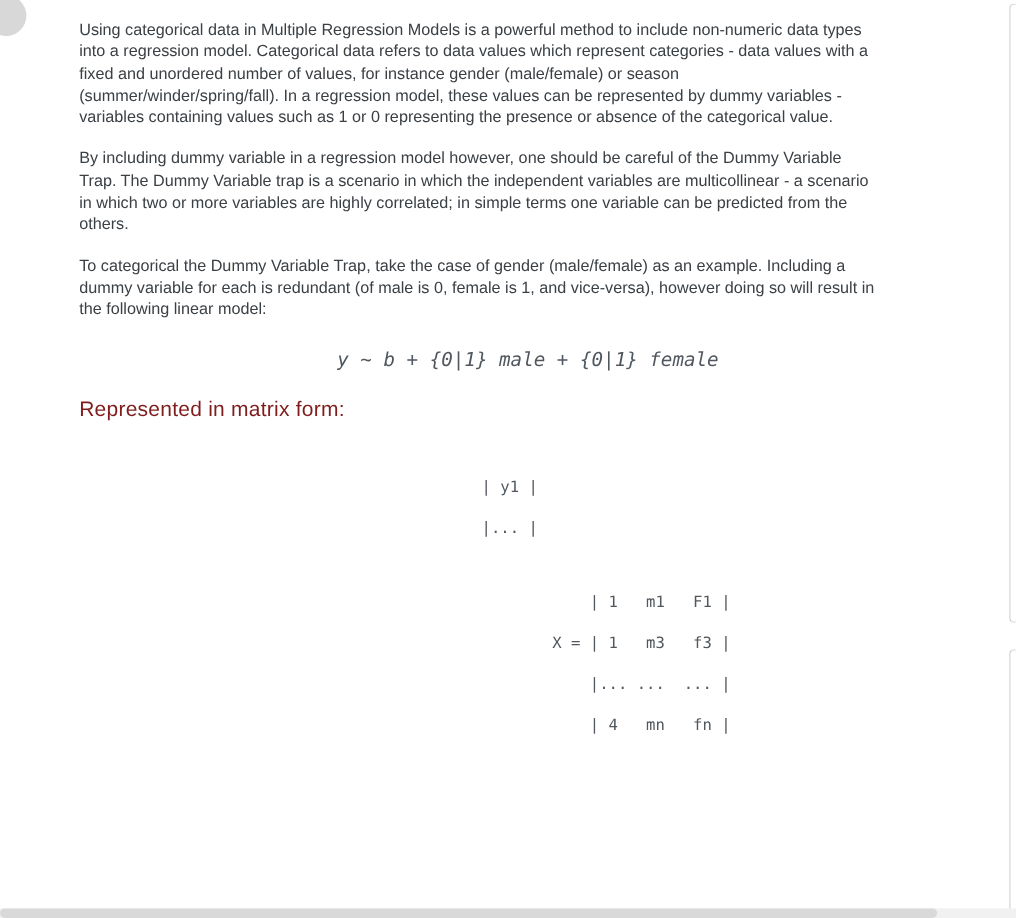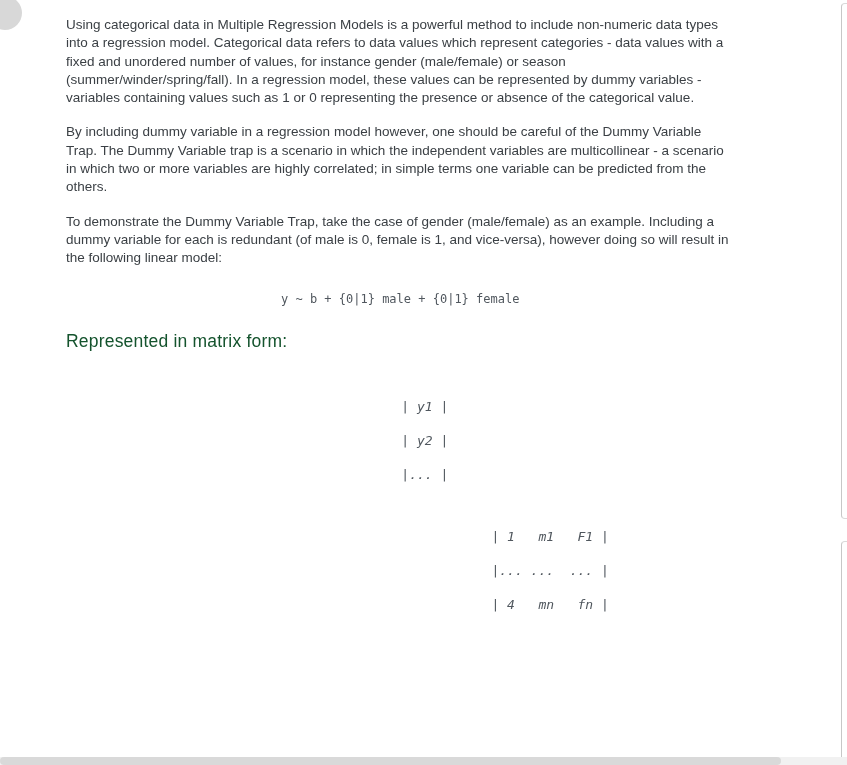--- a/index.html
+++ b/index.html
@@ -34,45 +34,45 @@
 
   .para {
     font-size: 13.5px;
     line-height: 18.3px;
     color: #3b4045;
     margin: 0 0 16px 0;
   }
 
   .formula {
     font-family: "DejaVu Sans Mono", monospace;
-    font-size: 12px;
+    font-size: 16px;
     line-height: 15px;
     color: #50575e;
     white-space: pre;
     margin: 24px 0 0 215px;
+    font-style: italic;
   }
 
   .matrix-heading {
     font-size: 17.5px;
     font-weight: 400;
-    color: #14532d;
+    color: #7f1d1d;
     letter-spacing: 0.2px;
     margin: 24px 0 0 0;
   }
 
   .matrix {
     font-family: "DejaVu Sans Mono", monospace;
     font-size: 13px;
     color: #50575e;
   }
   .matrix .mrow {
     white-space: pre;
     line-height: 34px;
     height: 34px;
-    font-style: italic;
   }
   .matrix-y { margin: 38px 0 0 304px; }
   .matrix-x { margin: 28px 0 0 271px; text-align: center; }
 
   .right-card-edge {
     position: absolute;
     left: 841px;
     width: 10px;
     border-left: 1px solid #c7c7c7;
     border-top: 1px solid #d9d9d9;
@@ -107,34 +107,34 @@
 <div class="page">
 
   <div class="avatar"></div>
 
   <div class="content">
 
     <p class="para">Using categorical data in Multiple Regression Models is a powerful method to include non-numeric data types into a regression model. Categorical data refers to data values which represent categories - data values with a fixed and unordered number of values, for instance gender (male/female) or season (summer/winder/spring/fall). In a regression model, these values can be represented by dummy variables - variables containing values such as 1 or 0 representing the presence or absence of the categorical value.</p>
 
     <p class="para">By including dummy variable in a regression model however, one should be careful of the Dummy Variable Trap. The Dummy Variable trap is a scenario in which the independent variables are multicollinear - a scenario in which two or more variables are highly correlated; in simple terms one variable can be predicted from the others.</p>
 
-    <p class="para">To demonstrate the Dummy Variable Trap, take the case of gender (male/female) as an example. Including a dummy variable for each is redundant (of male is 0, female is 1, and vice-versa), however doing so will result in the following linear model:</p>
+    <p class="para">To categorical the Dummy Variable Trap, take the case of gender (male/female) as an example. Including a dummy variable for each is redundant (of male is 0, female is 1, and vice-versa), however doing so will result in the following linear model:</p>
 
     <div class="formula">y ~ b + {0|1} male + {0|1} female</div>
 
     <h2 class="matrix-heading">Represented in matrix form:</h2>
 
     <div class="matrix matrix-y">
       <div class="mrow">    | y1 |</div>
-      <div class="mrow">    | y2 |</div>
       <div class="mrow">    |... |</div>
     </div>
 
     <div class="matrix matrix-x">
       <div class="mrow">    | 1   m1   F1 |</div>
+      <div class="mrow">X = | 1   m3   f3 |</div>
       <div class="mrow">    |... ...  ... |</div>
       <div class="mrow">    | 4   mn   fn |</div>
     </div>
 
   </div>
 
   <div class="right-card-edge top"></div>
   <div class="right-card-edge bottom"></div>
 
   <div class="hscroll-track">

